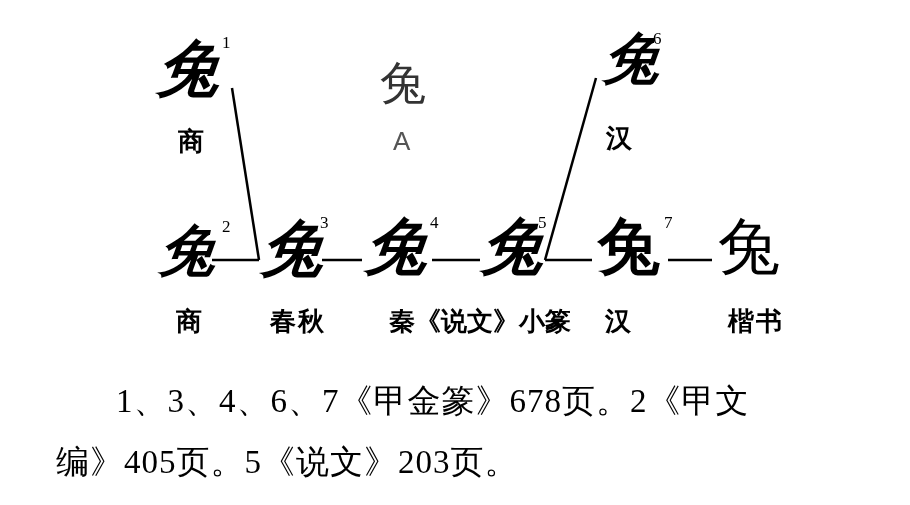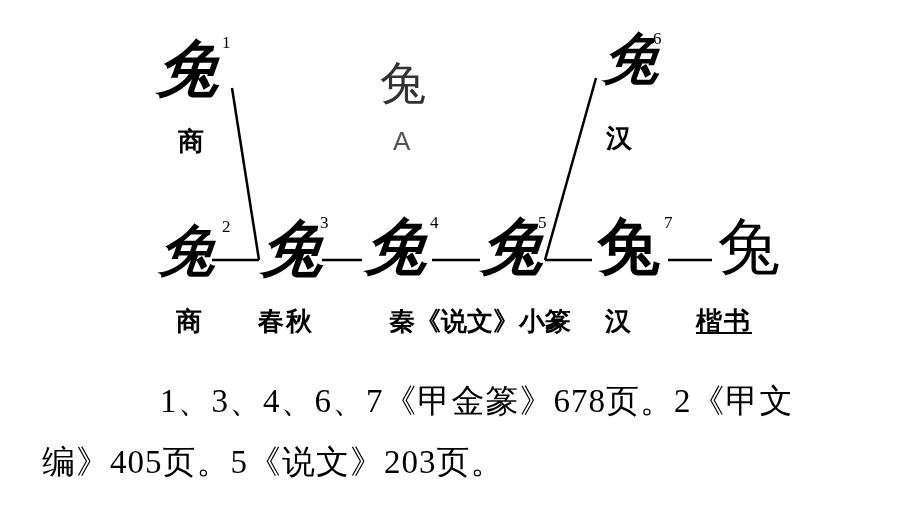--- a/index.html
+++ b/index.html
@@ -55,19 +55,19 @@
 
 <div class="glyph ancient" style="left:482px; top:216px;">兔</div>
 <div class="num" style="left:538px; top:214px;">5</div>
 
 <div class="glyph" style="left:598px; top:216px;">兔</div>
 <div class="num" style="left:664px; top:214px;">7</div>
 
 <div class="glyph" style="left:718px; top:216px; font-weight:normal;">兔</div>
 
 <div class="label" style="left:176px; top:308px;">商</div>
-<div class="label" style="left:258px; top:308px;">春秋</div>
+<div class="label" style="left:270px; top:308px;">春秋</div>
 <div class="label" style="left:389px; top:308px; letter-spacing:0px;">秦《说文》小篆</div>
 <div class="label" style="left:605px; top:308px;">汉</div>
-<div class="label" style="left:696px; top:308px;text-decoration:underline;">楷书</div>
+<div class="label" style="left:728px; top:308px;">楷书</div>
 
-<div class="footnote" style="left:116px; top:385px;margin-left:44px;">1、3、4、6、7《甲金篆》678页。2《甲文</div>
-<div class="footnote" style="left:42px; top:446px;">编》405页。5《说文》203页。</div>
+<div class="footnote" style="left:116px; top:385px;">1、3、4、6、7《甲金篆》678页。2《甲文</div>
+<div class="footnote" style="left:56px; top:446px;">编》405页。5《说文》203页。</div>
 
 </body></html>

